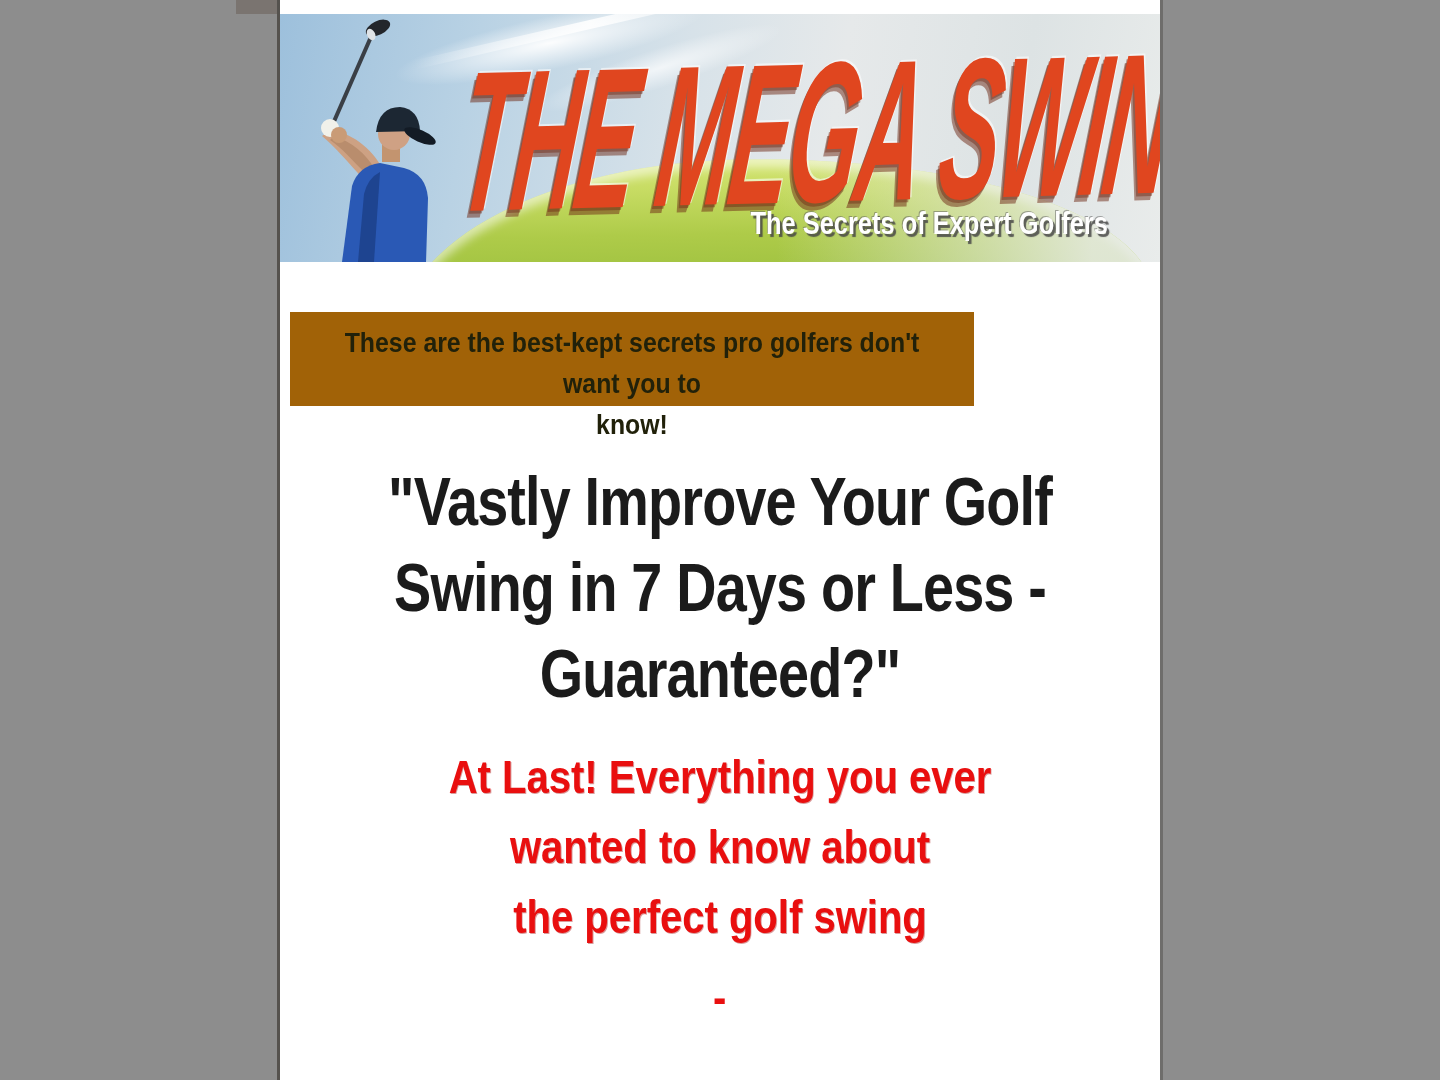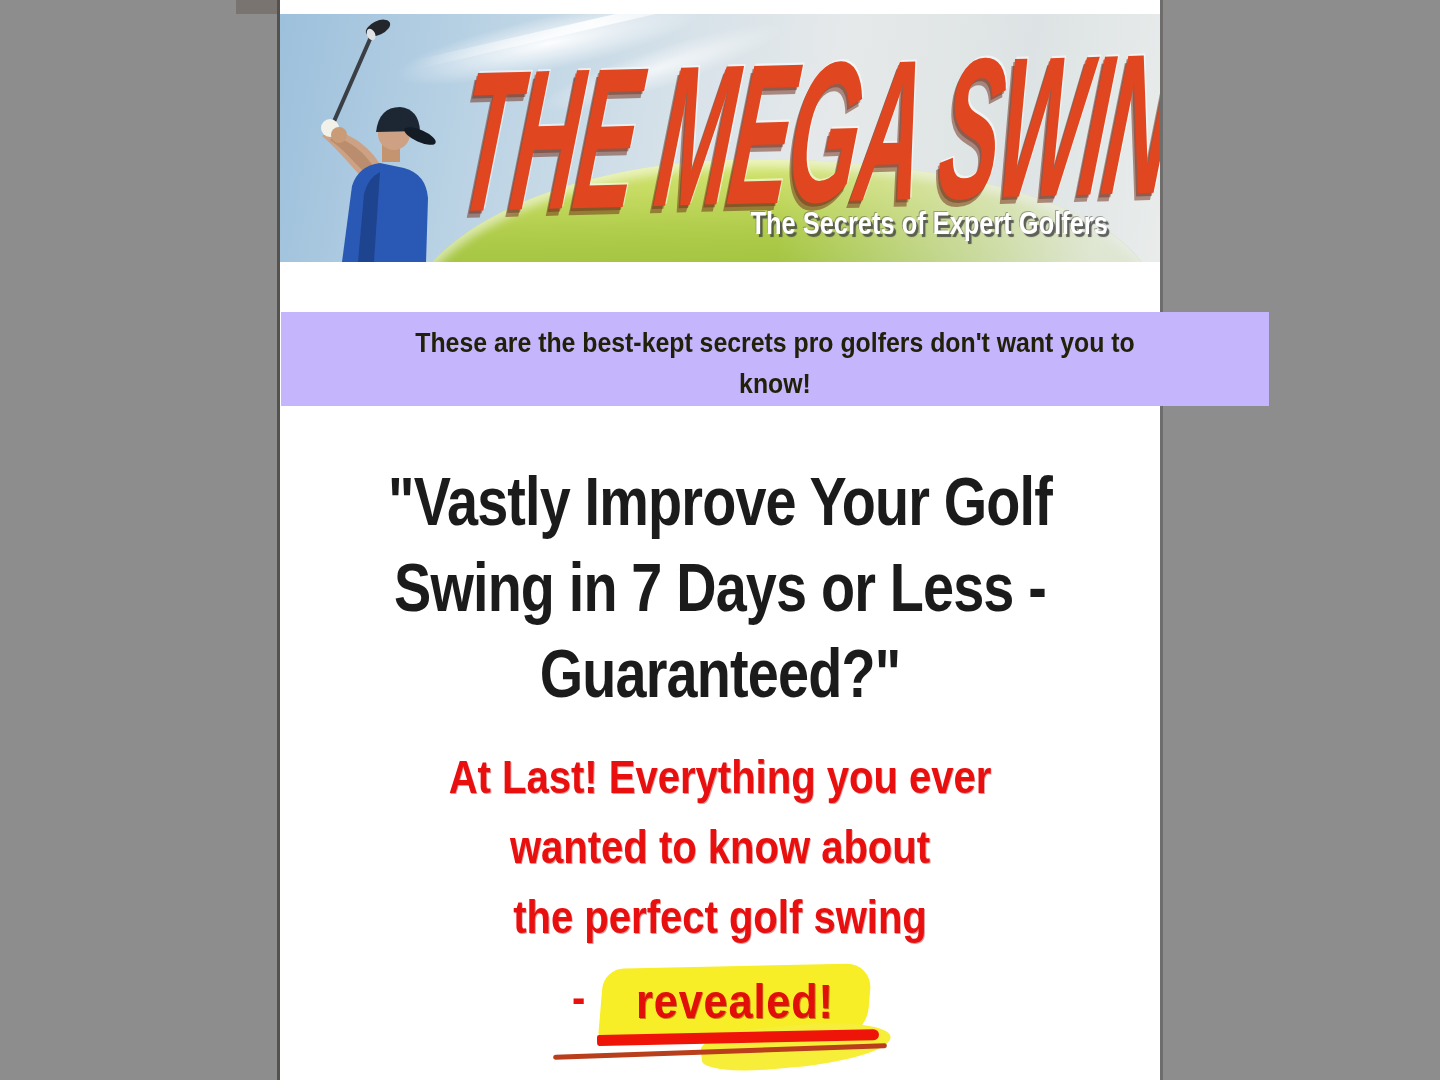--- a/index.html
+++ b/index.html
@@ -36,22 +36,22 @@
   .golfer { position:absolute; left:-6px; bottom:0; width:232px; height:248px; }
   .banner-title { position:absolute; left:182px; top:16px; line-height:224px; white-space:nowrap;
           font-size:200px; font-weight:bold; font-style:italic; color:#e0461f; letter-spacing:-4px;
           transform:rotate(-1.5deg) skewX(-8deg) scaleX(0.45); transform-origin:0 50%;
           text-shadow:-6px 7px 0 rgba(110,40,20,.5), -3px 3px 0 rgba(110,40,20,.45), 3px -2px 0 rgba(255,255,255,.55); }
   .banner-subtitle { position:absolute; right:52px; top:192px; white-space:nowrap;
           font-size:31px; font-weight:bold; color:#ffffff; transform:scaleX(.82); transform-origin:100% 50%;
           text-shadow:3px 3px 1px rgba(70,70,70,.85), -1px -1px 0 rgba(90,90,90,.5); }
 
   
-  .alert-bar { position:absolute; left:1px; top:312px; width:988px; height:94px;
-               background:#c4b5fd; }
+  .alert-bar { position:absolute; left:10px; top:312px; width:684px; height:94px;
+               background:#a16207; }
   .alert-text { padding-top:11px; text-align:center; white-space:pre-line;
                 font-size:27px; font-weight:bold; line-height:41px; color:#21210a;
                 transform:scaleX(.92); transform-origin:50% 50%; }
 
   
   .headline { position:absolute; left:0; top:458px; width:880px; text-align:center; white-space:pre-line;
               font-size:68px; font-weight:bold; line-height:86px; color:#1b1b1b; letter-spacing:-1px;
               transform:scaleX(.82); transform-origin:50% 50%; }
 
   
@@ -131,23 +131,16 @@
     <h1 class="headline">"Vastly Improve Your Golf
 Swing in 7 Days or Less -
 Guaranteed?"</h1>
 
     <div class="subhead">At Last! Everything you ever
 wanted to know about
 the perfect golf swing</div>
 
     <div class="revealed-row">
       <span class="dash">-</span>
-      <span class="blob">
-        <span class="blob-main"></span>
-        <span class="blob-tail"></span>
-        <span class="stroke-main"></span>
-        <span class="stroke-thin"></span>
-        <span class="revealed-word">revealed!</span>
-      </span>
     </div>
 
   </div>
 </div>
 
 </body></html>

